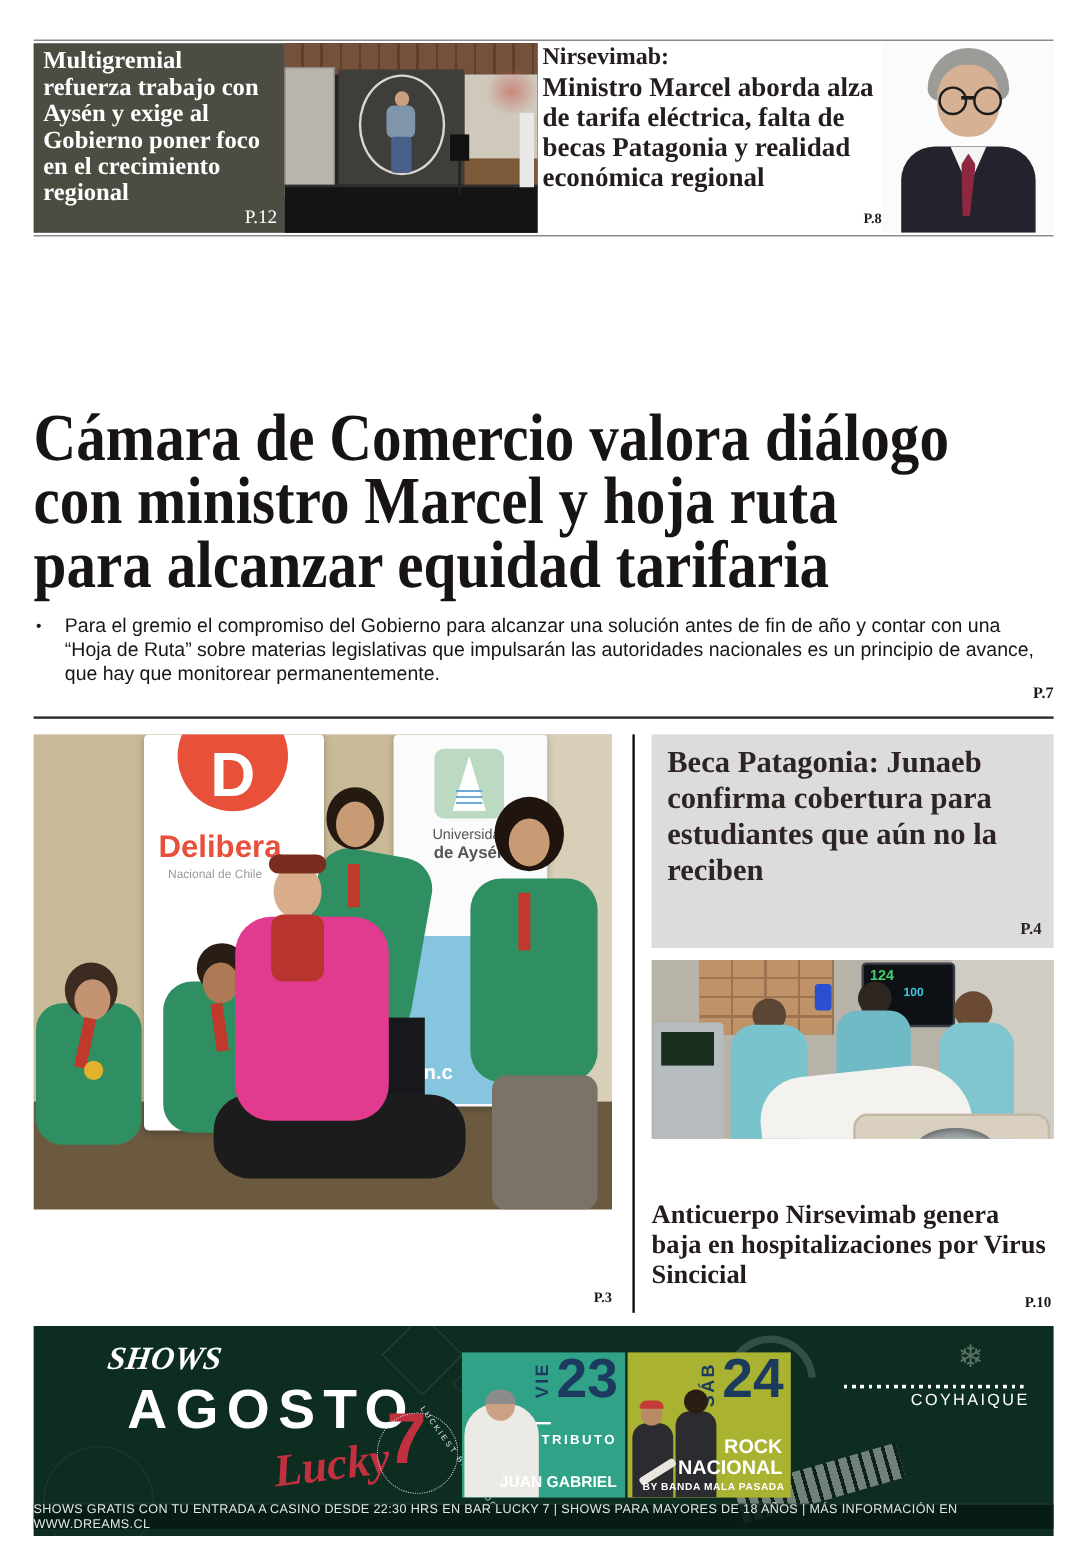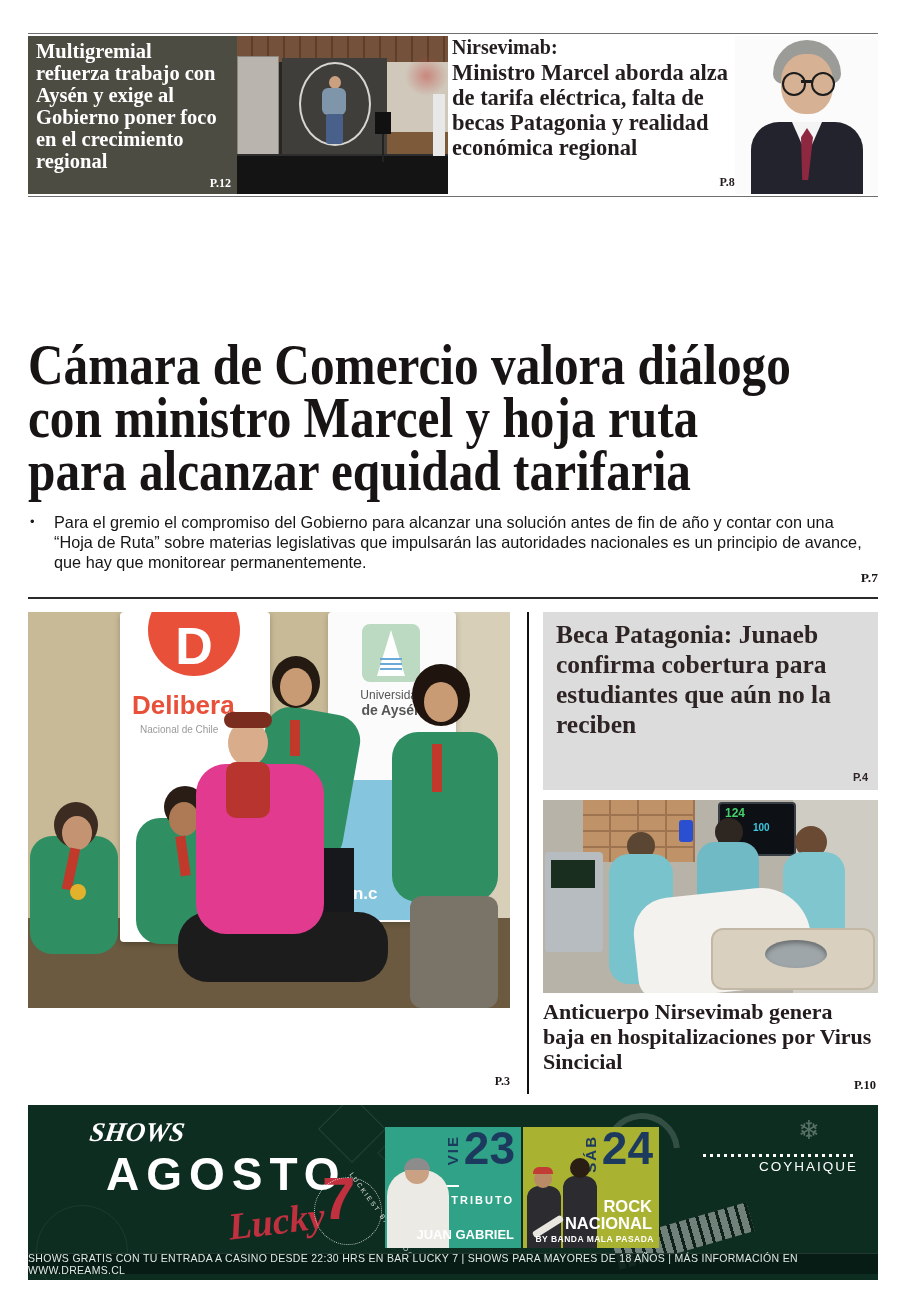--- a/index.html
+++ b/index.html
@@ -4,21 +4,21 @@
 <style>
   html,body{margin:0;padding:0;background:#fff;}
   .page{position:relative;width:906px;height:1295px;background:#fff;overflow:hidden;
         font-family:"Liberation Sans",sans-serif;color:#1c1717;}
   .hairline{position:absolute;left:28px;width:850px;height:1px;background:#6f6f6f;}
 
   
   .tl-box{position:absolute;left:28px;top:36px;width:209px;height:158px;background:#4d4c42;}
   .tl-head{position:absolute;left:8px;top:4px;width:194px;color:#fff;
            font-family:"Liberation Serif",serif;font-weight:700;font-size:20.5px;line-height:22px;}
-  .tl-pref{position:absolute;right:6px;bottom:3px;color:#fff;font-weight:700;font-size:12px;
+  .tl-pref{position:absolute;right:6px;bottom:3px;color:#fff;font-weight:400;font-size:16px;
            font-family:"Liberation Serif",serif;margin-left:24px;}
   .photo-stage{position:absolute;left:237px;top:36px;width:211px;height:158px;background:#272523;overflow:hidden;}
   .tr-story{position:absolute;left:452px;top:36px;width:426px;height:158px;background:#fff;}
   .tr-kicker{position:absolute;left:0;top:0;font-family:"Liberation Serif",serif;font-weight:700;font-size:20px;color:#241d1d;}
   .tr-head{position:absolute;left:0;top:24px;width:302px;font-family:"Liberation Serif",serif;
            font-weight:700;font-size:22.5px;line-height:25px;color:#241d1d;}
   .tr-pref{position:absolute;left:0;top:139px;width:310px;text-align:right;font-weight:700;font-size:12px;
            font-family:"Liberation Serif",serif;color:#241d1d;}
   .photo-minister{position:absolute;right:0;top:0;width:143px;height:158px;background:#fbfbfb;overflow:hidden;}
 
@@ -52,23 +52,23 @@
   .photo-delibera{position:absolute;left:0;top:0;width:482px;height:396px;background:#c9ba97;overflow:hidden;}
   .cap-left{position:absolute;left:0;top:402px;width:482px;font-family:"Liberation Serif",serif;
             font-weight:700;font-size:25px;line-height:30px;color:#241c1c;}
   .p3{position:absolute;left:0;top:462px;width:482px;text-align:right;font-weight:700;font-size:12px;
       font-family:"Liberation Serif",serif;}
   .vdivider{position:absolute;left:499px;top:0;width:2px;height:482px;background:#111;}
   .rcol{position:absolute;left:515px;top:0;width:335px;height:486px;}
   .beca-box{position:absolute;left:0;top:0;width:335px;height:178px;background:#dcdcdc;}
   .beca-head{position:absolute;left:13px;top:8px;width:308px;font-family:"Liberation Serif",serif;
              font-weight:700;font-size:25.5px;line-height:30px;color:#2e2424;}
-  .beca-pref{position:absolute;right:10px;bottom:7px;font-weight:700;font-size:11px;
-             font-family:Liberation Sans, sans-serif;color:#2e2424;}
-  .photo-hospital{position:absolute;left:0;top:188px;width:335px;height:193px;background:#b8b3a9;overflow:hidden;}
+  .beca-pref{position:absolute;right:10px;bottom:7px;font-weight:700;font-size:14px;
+             font-family:Liberation Serif, serif;color:#2e2424;}
+  .photo-hospital{position:absolute;left:0;top:188px;width:335px;height:149px;background:#b8b3a9;overflow:hidden;}
   .cap-right{position:absolute;left:0;top:387px;width:335px;font-family:"Liberation Serif",serif;
              font-weight:700;font-size:22px;line-height:25px;color:#241c1c;}
   .p10{position:absolute;right:2px;top:466px;font-weight:700;font-size:12.5px;font-family:"Liberation Serif",serif;}
 
   
   .banner{position:absolute;left:28px;top:1105px;width:850px;height:175px;background:#0e2d21;overflow:hidden;}
   .bn-decor1{position:absolute;left:300px;top:0px;width:46px;height:46px;border:1px solid rgba(255,255,255,.10);transform:rotate(45deg);}
   .bn-decor2{position:absolute;left:355px;top:34px;width:26px;height:26px;border:1px solid rgba(255,255,255,.08);transform:rotate(45deg);}
   .bn-decor3{position:absolute;left:8px;top:100px;width:90px;height:90px;border-radius:50%;border:1px solid rgba(255,255,255,.06);}
   .bn-moon{position:absolute;left:576px;top:8px;width:64px;height:64px;border-radius:50%;

